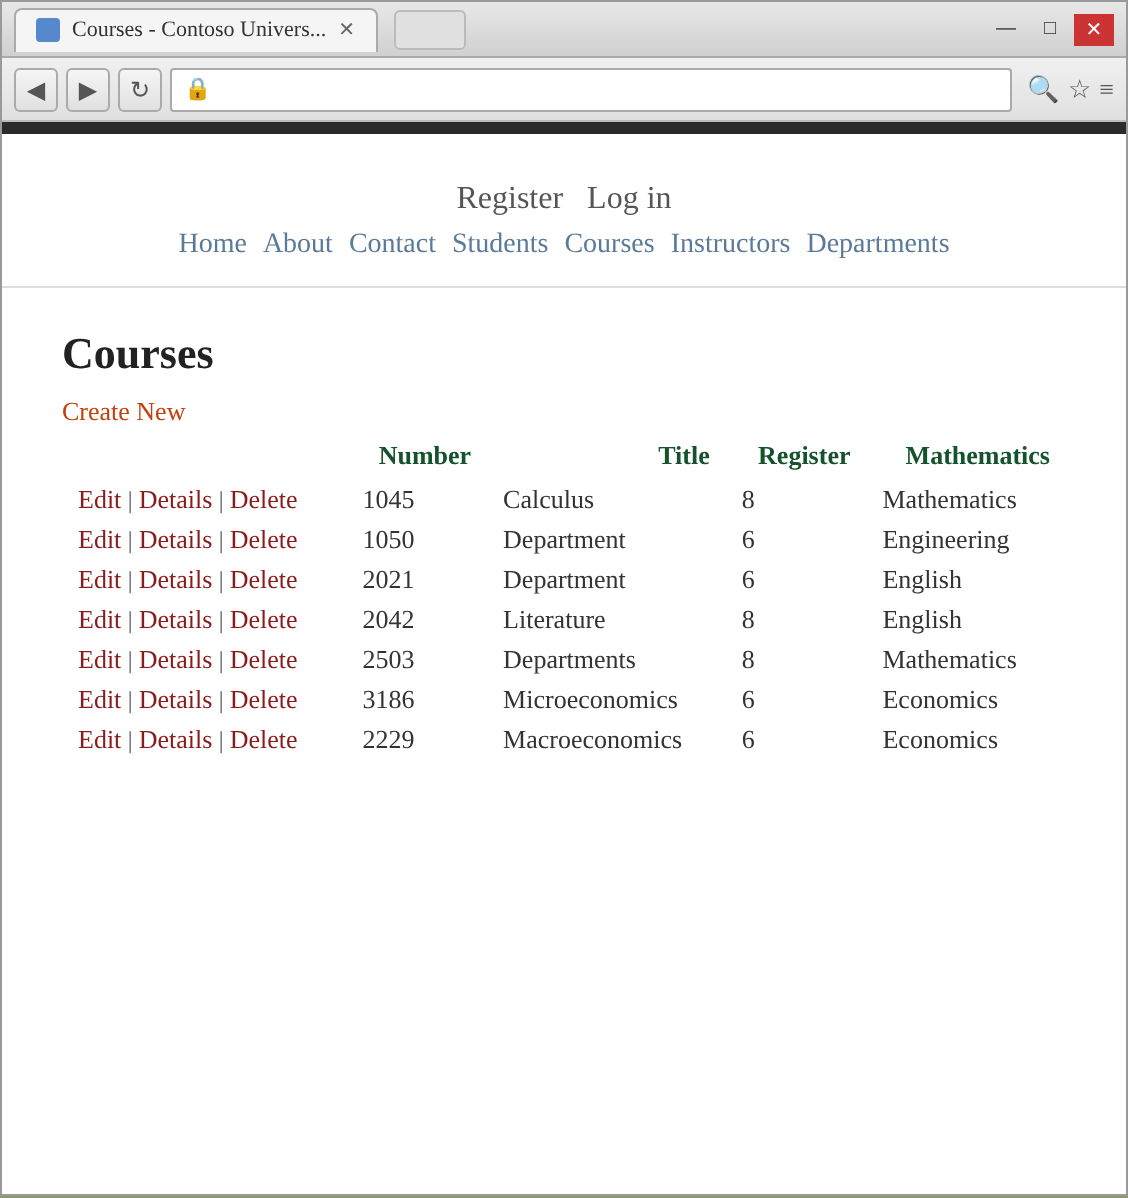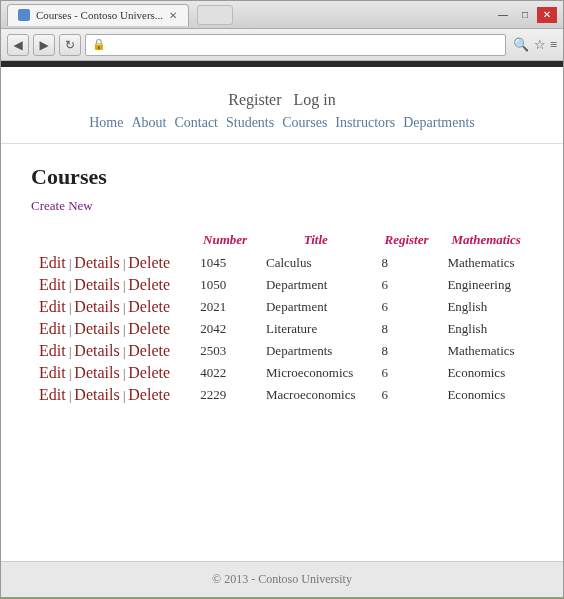--- a/index.html
+++ b/index.html
@@ -138,48 +138,47 @@
     }
 
     h1.page-title {
       font-size: 22px;
       font-weight: bold;
       color: #222;
       margin-bottom: 8px;
     }
 
     .create-new-link {
-      color: #701a75;
+      color: #c2410c;
       text-decoration: none;
       font-size: 13px;
       display: inline-block;
-      margin-bottom: 14px;
+      margin-bottom: 2px;
     }
 
     table {
       width: 100%;
       border-collapse: collapse;
       font-size: 13px;
     }
     thead th {
-      text-align: center;
+      text-align: right;
       padding: 4px 8px;
-      color: #be185d;
+      color: #14532d;
       font-weight: bold;
-      font-style: italic;
     }
     tbody td {
       padding: 2px 8px;
       color: #333;
       vertical-align: middle;
     }
     .action-links a {
       color: #8b1a1a;
       text-decoration: none;
-      font-size: 16px;
+      font-size: 13px;
     }
     .action-links span { color: #555; font-size: 12px; }
 
     .page-footer {
       background: #e8e8e8;
       text-align: center;
       padding: 10px;
       font-size: 12px;
       color: #777;
       border-top: 1px solid #ccc;
@@ -319,21 +318,21 @@
       <td>Mathematics</td>
     </tr>
             <tr>
       <td class="action-links">
         <a href="#">Edit</a>
         <span> | </span>
         <a href="#">Details</a>
         <span> | </span>
         <a href="#">Delete</a>
       </td>
-      <td>4022</td>
+      <td>3186</td>
       <td>Microeconomics</td>
       <td>6</td>
       <td>Economics</td>
     </tr>
             <tr>
       <td class="action-links">
         <a href="#">Edit</a>
         <span> | </span>
         <a href="#">Details</a>
         <span> | </span>
@@ -341,17 +340,14 @@
       </td>
       <td>2229</td>
       <td>Macroeconomics</td>
       <td>6</td>
       <td>Economics</td>
     </tr>
           </tbody>
       </table>
     </div>
 
-    <div class="page-footer">
-      <span>© 2013 - Contoso University</span>
-    </div>
   </div>
 </div>
 
 </body></html>

